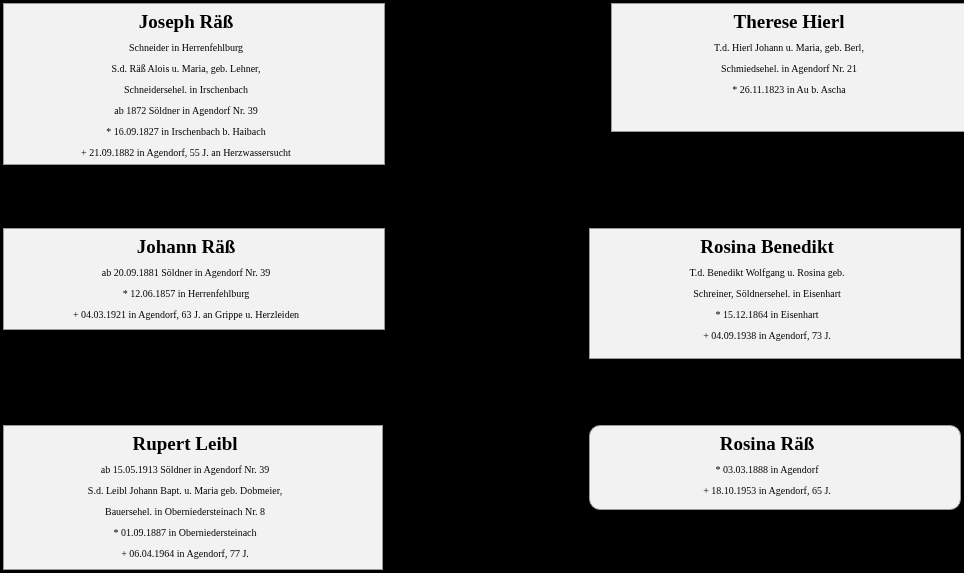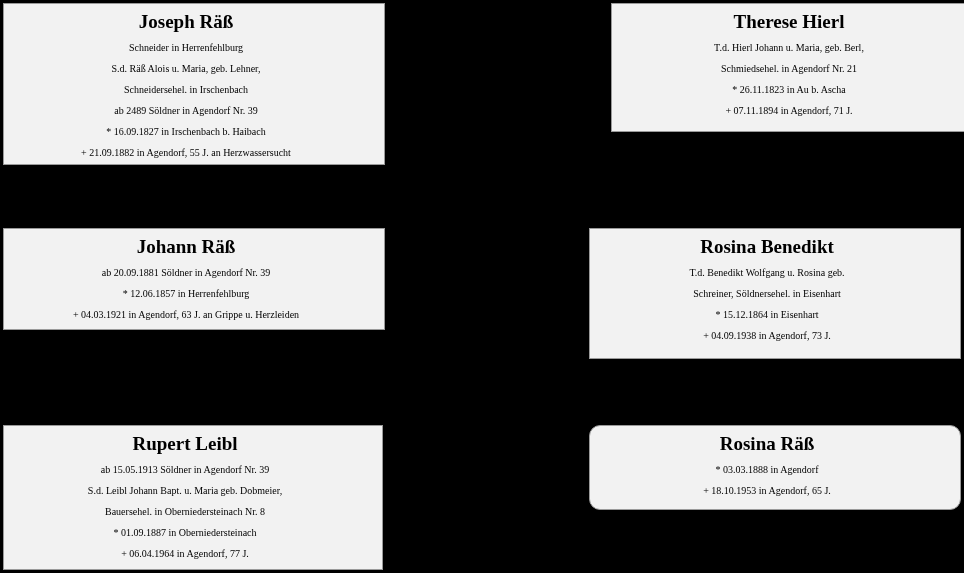--- a/index.html
+++ b/index.html
@@ -57,31 +57,30 @@
 </head>
 <body>
 
 <div class="canvas">
 
   <div class="card" id="card-joseph-raess">
     <div class="title">Joseph Räß</div>
     <div class="line">Schneider in Herrenfehlburg</div>
     <div class="line">S.d. Räß Alois u. Maria, geb. Lehner,</div>
     <div class="line">Schneidersehel. in Irschenbach</div>
-    <div class="line">ab 2489 Söldner in Agendorf Nr. 39</div>
+    <div class="line">ab 1872 Söldner in Agendorf Nr. 39</div>
     <div class="line">* 16.09.1827 in Irschenbach b. Haibach</div>
     <div class="line">+ 21.09.1882 in Agendorf, 55 J. an Herzwassersucht</div>
   </div>
 
   <div class="card" id="card-therese-hierl">
     <div class="title">Therese Hierl</div>
     <div class="line">T.d. Hierl Johann u. Maria, geb. Berl,</div>
     <div class="line">Schmiedsehel. in Agendorf Nr. 21</div>
     <div class="line">* 26.11.1823 in Au b. Ascha</div>
-    <div class="line">+ 07.11.1894 in Agendorf, 71 J.</div>
   </div>
 
   <div class="card" id="card-johann-raess">
     <div class="title">Johann Räß</div>
     <div class="line">ab 20.09.1881 Söldner in Agendorf Nr. 39</div>
     <div class="line">* 12.06.1857 in Herrenfehlburg</div>
     <div class="line wrap">+ 04.03.1921 in Agendorf, 63 J. an Grippe u. Herzleiden</div>
   </div>
 
   <div class="card" id="card-rosina-benedikt">

